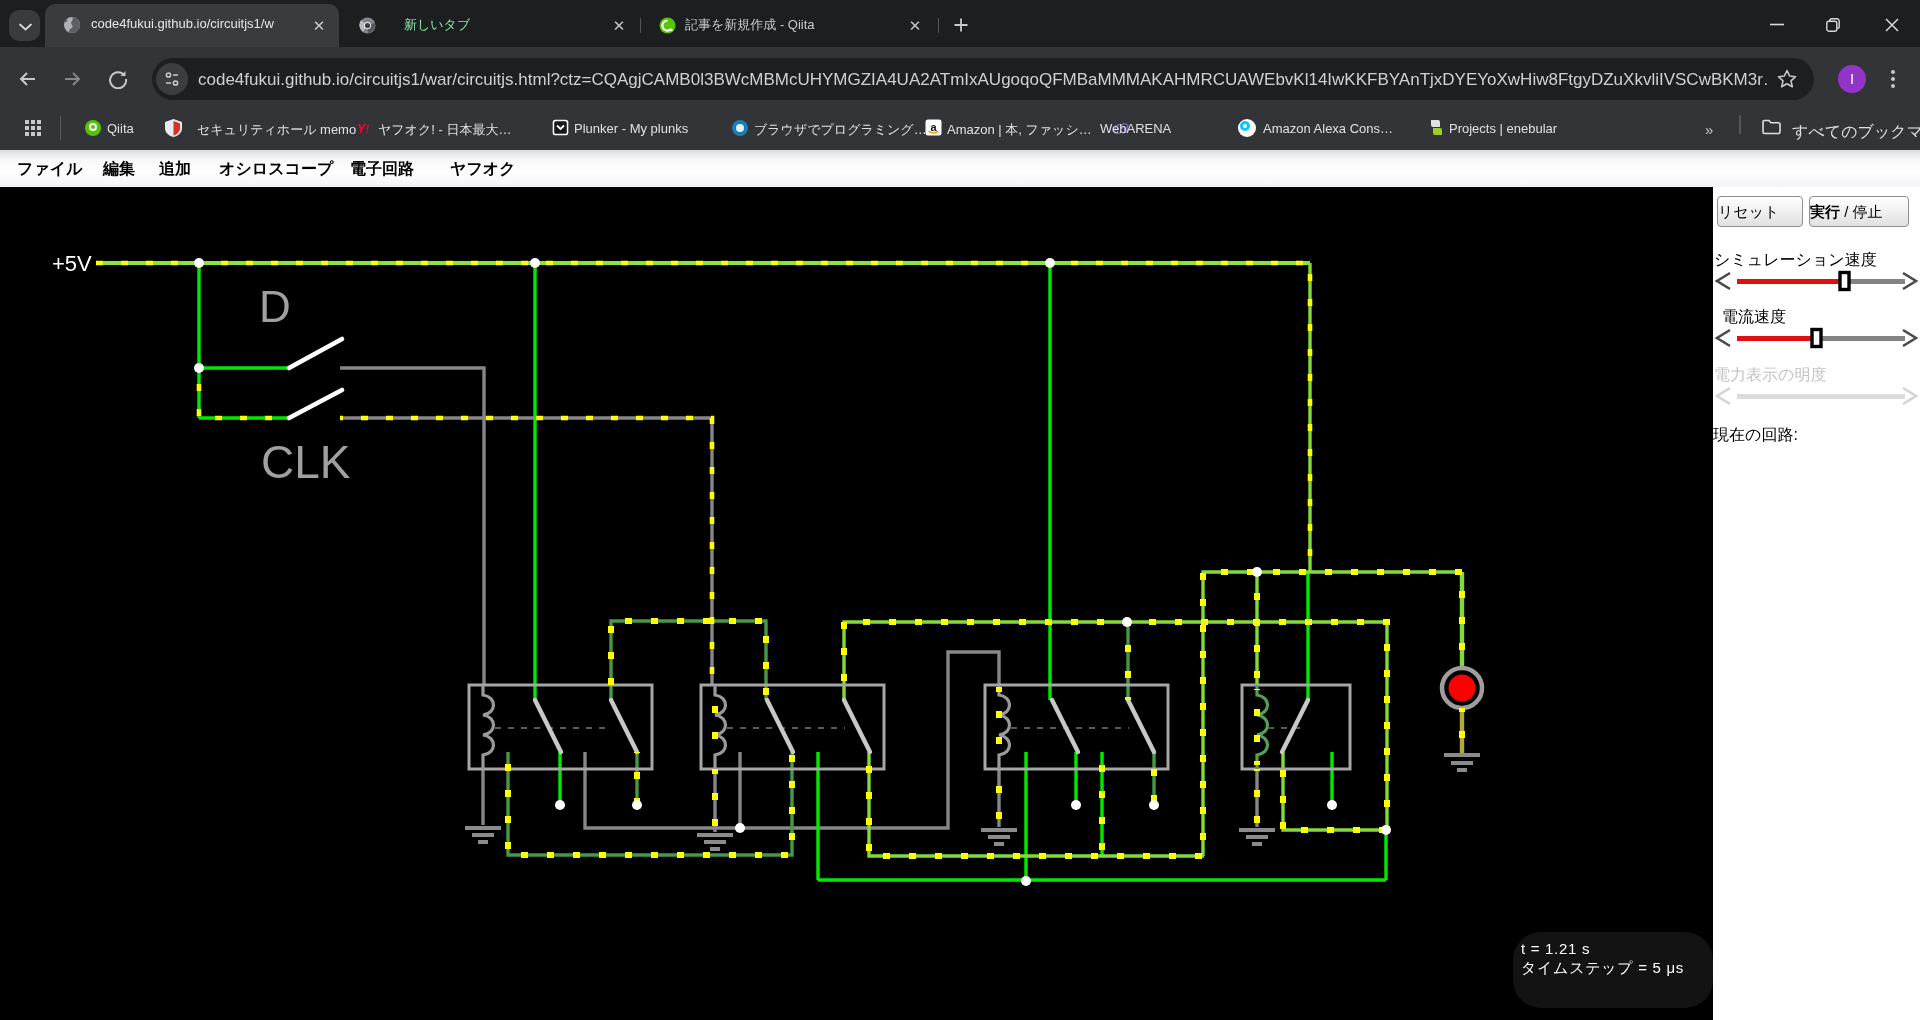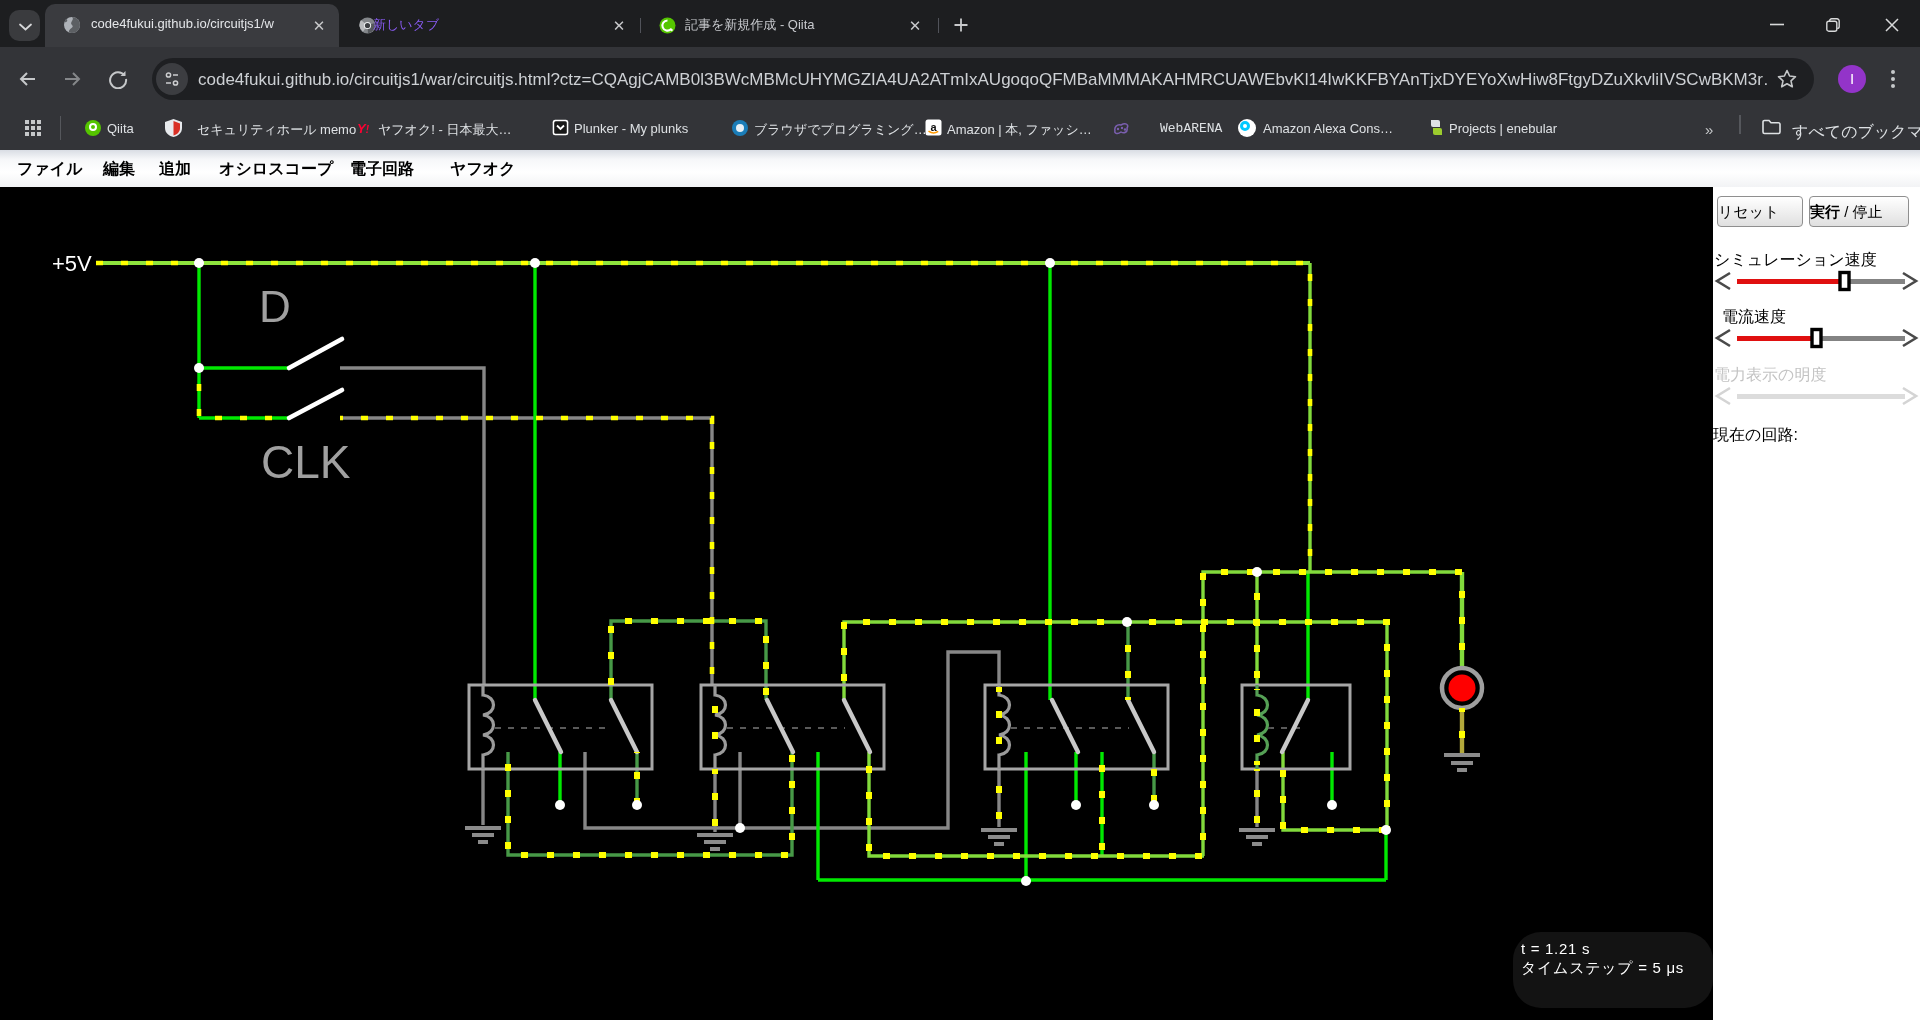--- a/index.html
+++ b/index.html
@@ -50,21 +50,21 @@
   <div class="tabtitle" style="left:91px;width:214px;color:#e4e6e9;">code4fukui.github.io/circuitjs1/w</div>
   <div class="tabx" style="left:312px;">✕</div>
 
   <svg class="abs" style="left:359px;top:17px;" width="17" height="17" viewBox="0 0 17 17">
     <circle cx="8.5" cy="8.5" r="8" fill="#83868a"></circle>
     <path d="M8.5 8.5 L2 3 A8 8 0 0 0 4 14.5 Z" fill="#b9bbbe"></path>
     <path d="M8.5 8.5 L15.5 6 A8 8 0 0 1 9 16.4 Z" fill="#55585c"></path>
     <circle cx="8.5" cy="8.5" r="3.6" fill="#eef0f2"></circle>
     <circle cx="8.5" cy="8.5" r="2.6" fill="#3c3f43"></circle>
   </svg>
-  <div class="tabtitle" style="left:373px;color:#8b5cf6;">新しいタブ</div>
+  <div class="tabtitle" style="left:404px;color:#86efac;">新しいタブ</div>
   <div class="tabx" style="left:612px;">✕</div>
   <div class="tdiv" style="left:640px;"></div>
 
   <svg class="abs" style="left:659px;top:17px;" width="17" height="17" viewBox="0 0 17 17">
     <circle cx="8.5" cy="8.5" r="8" fill="#55c500"></circle>
     <path d="M8.5 3.4 a5.1 5.1 0 1 0 3.4 8.9 l1.5 1.5" stroke="#fff" stroke-width="2" fill="none"></path>
     </svg>
   <div class="tabtitle" style="left:685px;color:#c8cace;">記事を新規作成 - Qiita</div>
   <div class="tabx" style="left:908px;">✕</div>
   <div class="tdiv" style="left:938px;"></div>
@@ -154,21 +154,21 @@
     <text x="8.5" y="11.5" font-size="11" font-weight="bold" fill="#111" text-anchor="middle" font-family="Liberation Sans">a</text>
     <path d="M3.5 12.2 Q8.5 15.6 13.2 12.4" stroke="#f90" stroke-width="1.6" fill="none"></path>
     </svg>
   <div class="bk" style="left:947px;">Amazon | 本, ファッシ…</div>
   <svg class="abs" style="left:1113px;top:120px;" width="16" height="16" viewBox="0 0 16 16">
     <path d="M2 11 C1 7 4 4 8 5 C13 2 16 5 14 8 C15 12 11 14 8 12 C4 15 1 13 2 11 Z" fill="none" stroke="#7b5fb0" stroke-width="1.5"></path>
     <circle cx="5" cy="9" r="1.2" fill="#7b5fb0"></circle>
       <circle cx="9" cy="8" r="1.2" fill="#7b5fb0"></circle>
       <circle cx="12" cy="9.5" r="1.2" fill="#7b5fb0"></circle>
     </svg>
-  <div class="bk" style="left:1160px;font-family:Liberation Mono, monospace;">WebARENA</div>
+  <div class="bk" style="left:1100px;">WebARENA</div>
   <div class="abs" style="left:1238px;top:119px;width:18px;height:18px;border-radius:9px;background:#fff;"></div>
   <div class="abs" style="left:1240px;top:121px;width:10px;height:10px;border:3px solid #00c9ff;border-radius:8px;"></div>
   <div class="bk" style="left:1263px;">Amazon Alexa Cons…</div>
   <svg class="abs" style="left:1428px;top:119px;" width="17" height="17" viewBox="0 0 17 17">
     <path d="M3 1 H10 A2 2 0 0 1 12 3 V8 H5 A2 2 0 0 1 3 6 Z" fill="#dfe1e5"></path>
     <path d="M14 16 H7 A2 2 0 0 1 5 14 V9 H12 A2 2 0 0 1 14 11 Z" fill="#9ccc2e"></path>
     </svg>
   <div class="bk" style="left:1449px;">Projects | enebular</div>
   <div class="bk" style="left:1705px;color:#c6c8ca;font-size:15px;">»</div>
   <div class="abs" style="left:1739px;top:115px;width:2px;height:19px;background:#55575c;"></div>

